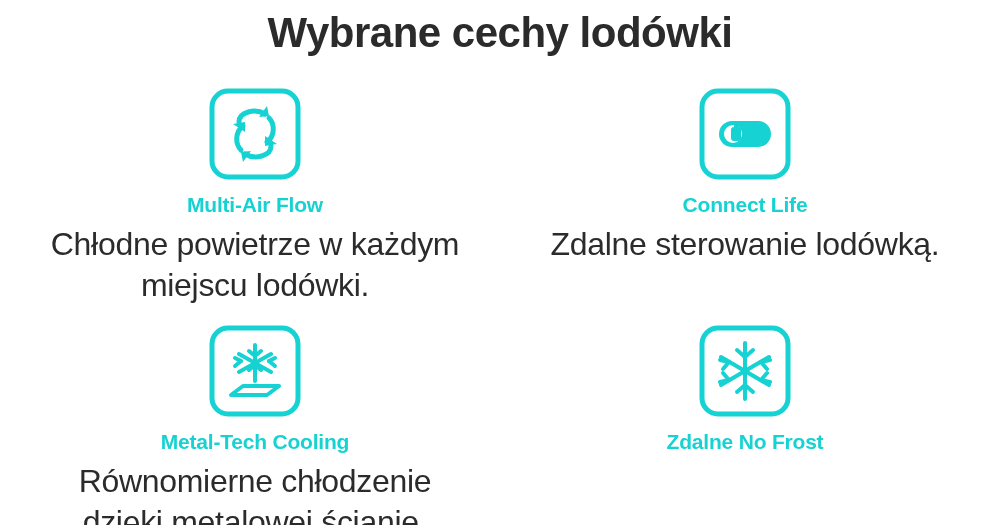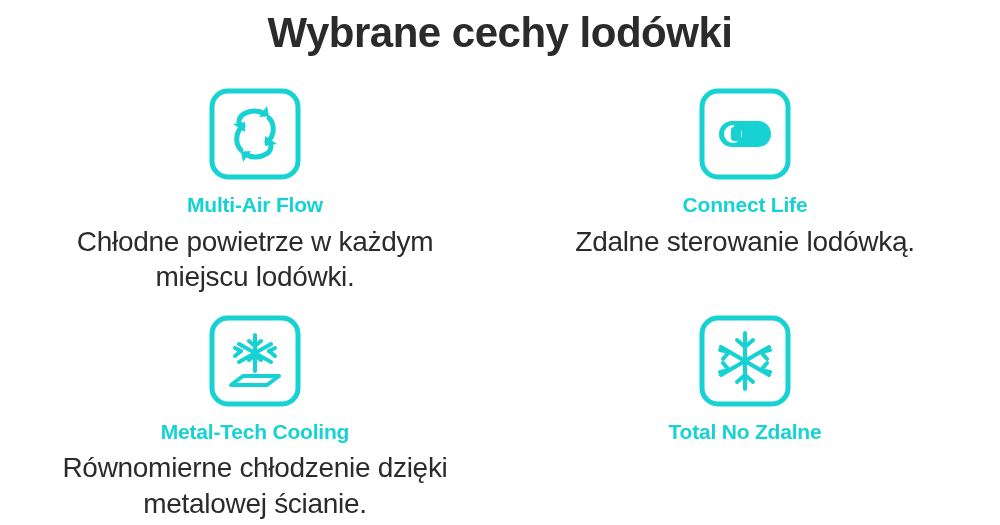--- a/index.html
+++ b/index.html
@@ -60,21 +60,21 @@
   .feature-title {
     color: #16d2d2;
     font-size: 21px;
     font-weight: bold;
     margin-top: 12px;
     line-height: 1.2;
     letter-spacing: -0.2px;
   }
   .feature-desc {
     color: #2b2b2b;
-    font-size: 28px;
+    font-size: 32px;
     line-height: 1.28;
     margin-top: 6px;
     max-width: 430px;
     letter-spacing: -0.3px;
   }
 </style>
 </head>
 <body>
 
 <div class="page">
@@ -155,17 +155,17 @@
             <line x1="30" y1="37" x2="24" y2="44"></line>
             <line x1="62" y1="55" x2="71" y2="57"></line>
             <line x1="62" y1="55" x2="68" y2="48"></line>
             <line x1="62" y1="37" x2="71" y2="35"></line>
             <line x1="62" y1="37" x2="68" y2="44"></line>
             <line x1="30" y1="55" x2="21" y2="57"></line>
             <line x1="30" y1="55" x2="24" y2="48"></line>
           </g>
         </svg>
       </div>
-      <div class="feature-title">Total No Zdalne</div>
+      <div class="feature-title">Zdalne No Frost</div>
     </div>
 
   </div>
 </div>
 
 </body></html>

